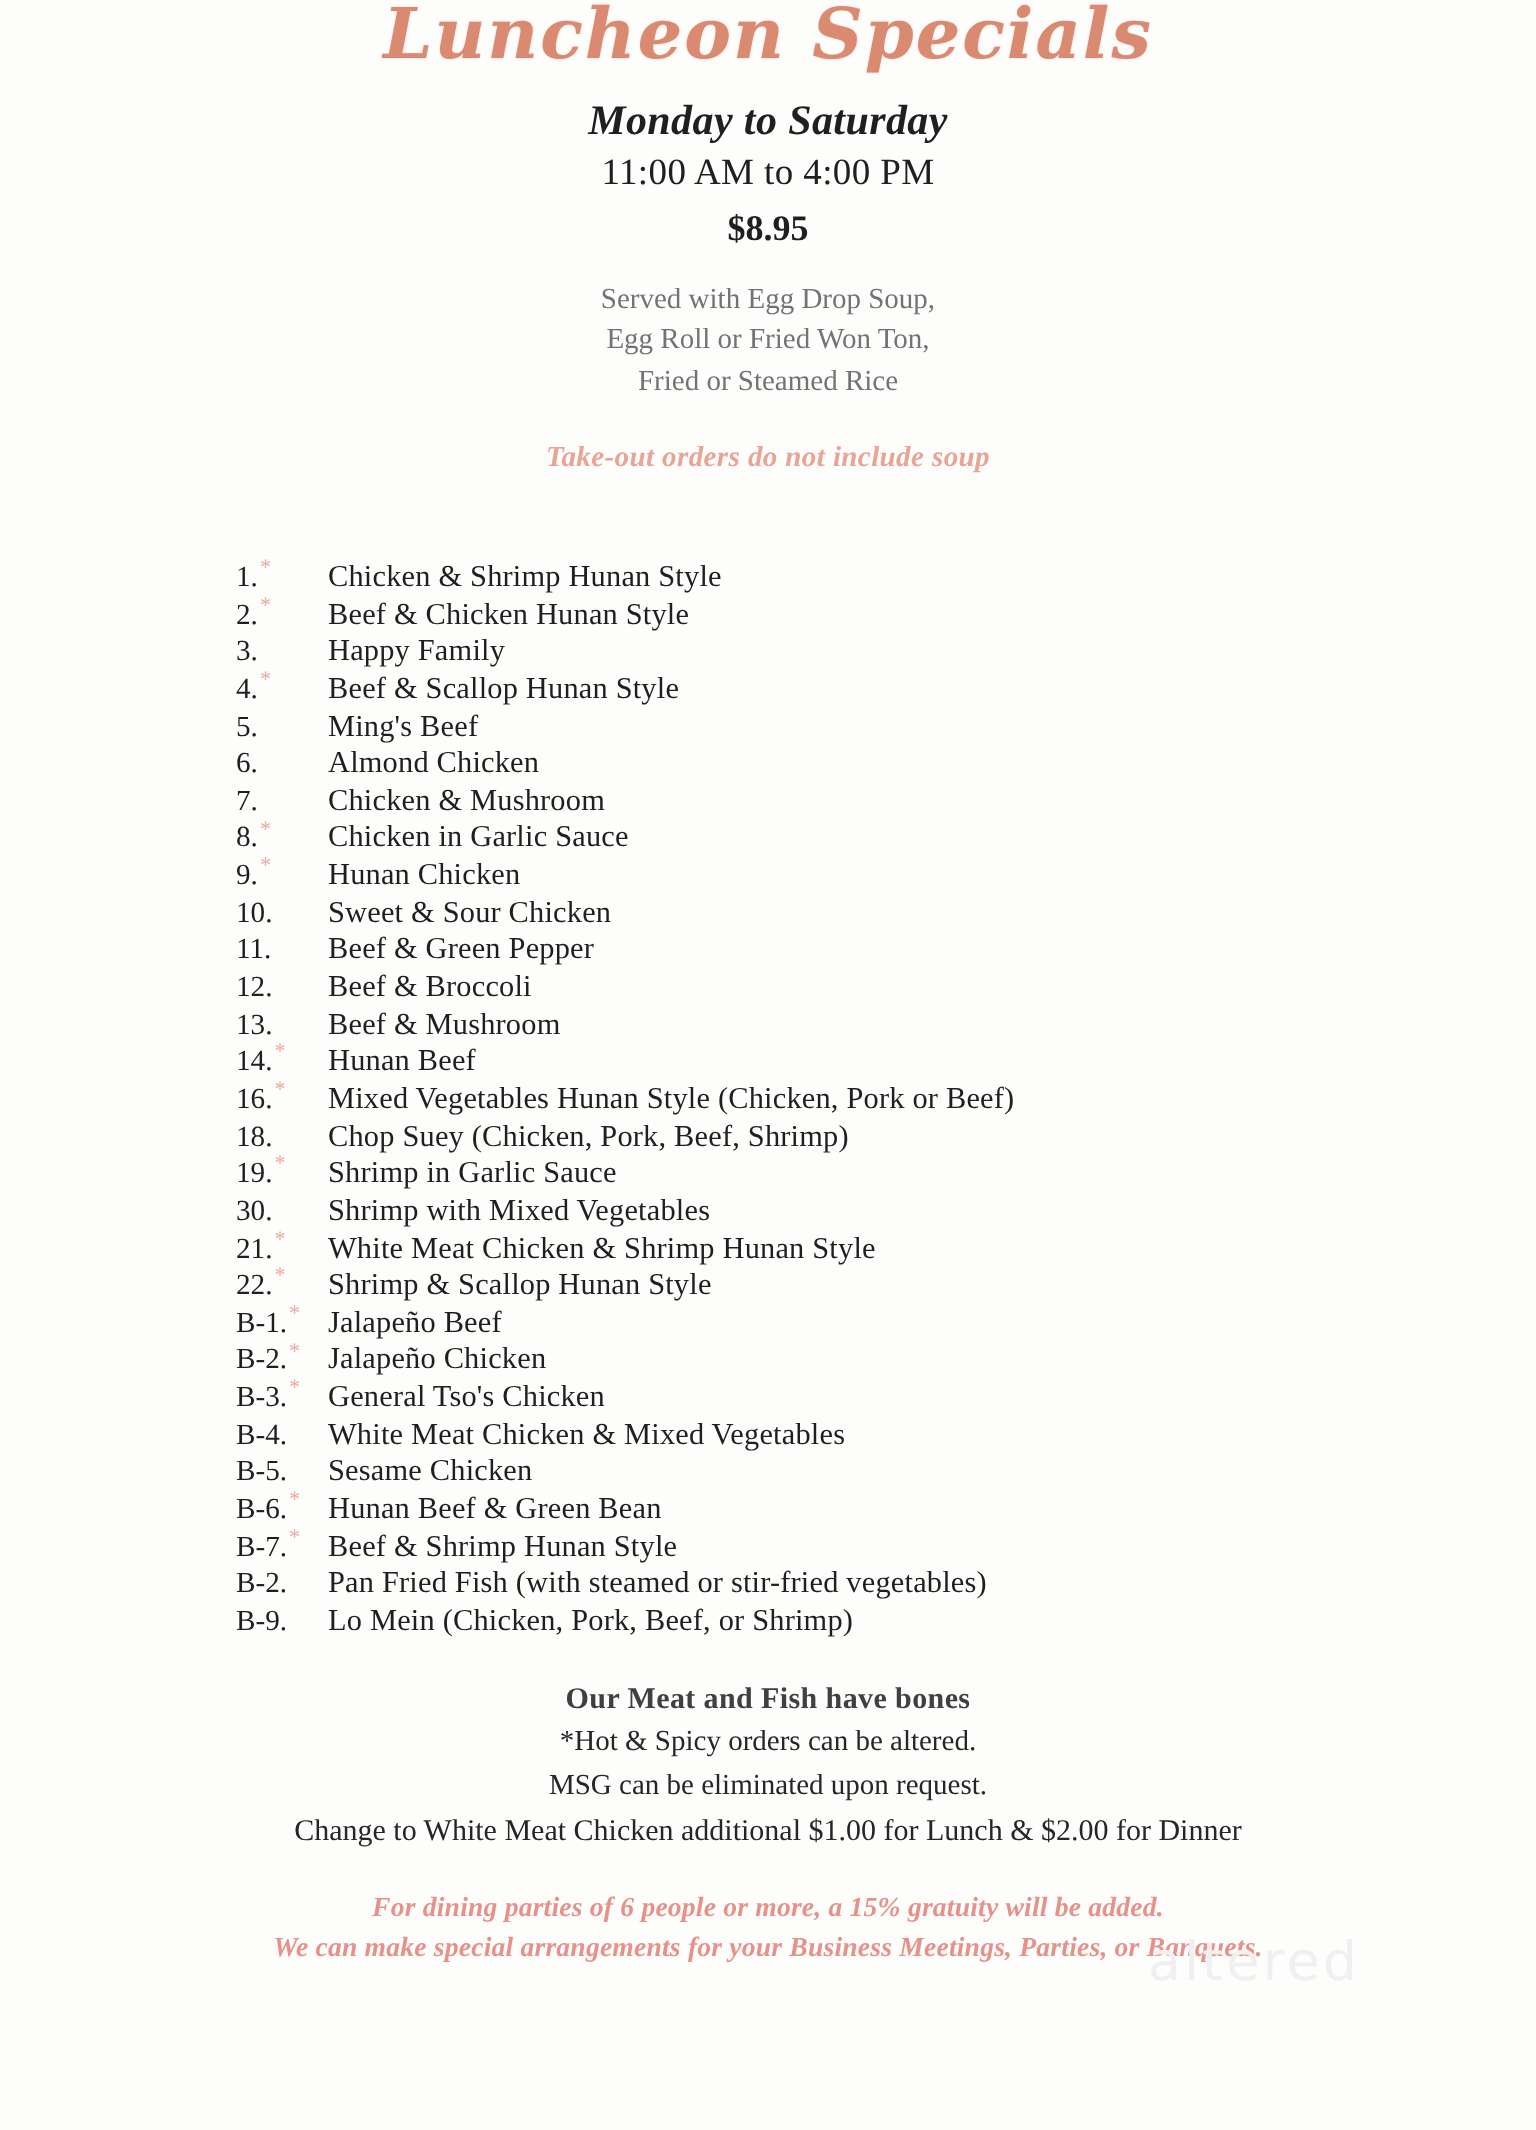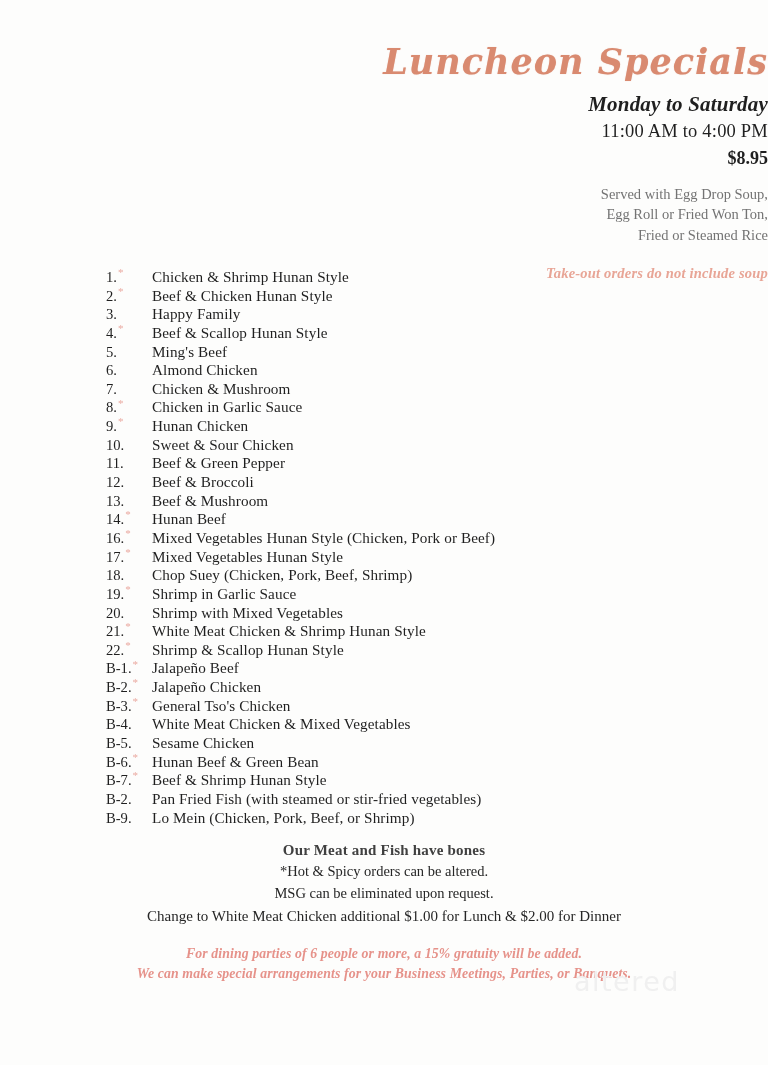--- a/index.html
+++ b/index.html
@@ -17,22 +17,21 @@
   }
   .page {
     position: relative;
     width: 768px;
     height: 1065px;
     box-sizing: border-box;
   }
 
   
   .header {
-    text-align: right;
-    padding-top: 44px;
+    text-align: center;
   }
   .menu-title {
     font-family: "DejaVu Serif", "Liberation Serif", serif;
     font-style: italic;
     font-weight: bold;
     font-size: 35px;
     letter-spacing: 1px;
     color: #d98a70;
     line-height: 1.05;
     text-shadow: 0 0 1px rgba(217,138,112,0.45);
@@ -67,21 +66,21 @@
     margin-top: 20px;
     font-size: 14.5px;
     font-style: italic;
     font-weight: bold;
     color: #e8a596;
     letter-spacing: 0.2px;
   }
 
   
   .items {
-    margin: 0;
+    margin: 12px;
     padding: 0;
     list-style: none;
     position: absolute;
     top: 268px;
     left: 0;
     width: 648px;
   }
   .item {
     display: block;
     height: 18.65px;
@@ -186,24 +185,23 @@
       <li class="item"><span class="item-num">6.</span><span class="item-name">Almond Chicken</span></li>
       <li class="item"><span class="item-num">7.</span><span class="item-name">Chicken &amp; Mushroom</span></li>
       <li class="item"><span class="item-num">8.<span class="star">*</span></span><span class="item-name">Chicken in Garlic Sauce</span></li>
       <li class="item"><span class="item-num">9.<span class="star">*</span></span><span class="item-name">Hunan Chicken</span></li>
       <li class="item"><span class="item-num">10.</span><span class="item-name">Sweet &amp; Sour Chicken</span></li>
       <li class="item"><span class="item-num">11.</span><span class="item-name">Beef &amp; Green Pepper</span></li>
       <li class="item"><span class="item-num">12.</span><span class="item-name">Beef &amp; Broccoli</span></li>
       <li class="item"><span class="item-num">13.</span><span class="item-name">Beef &amp; Mushroom</span></li>
       <li class="item"><span class="item-num">14.<span class="star">*</span></span><span class="item-name">Hunan Beef</span></li>
       <li class="item"><span class="item-num">16.<span class="star">*</span></span><span class="item-name">Mixed Vegetables Hunan Style (Chicken, Pork or Beef)</span></li>
-      <li class="item"><span class="item-num">17.<span class="star">*</span></span><span class="item-name">Mixed Vegetables Hunan Style</span></li>
       <li class="item"><span class="item-num">18.</span><span class="item-name">Chop Suey (Chicken, Pork, Beef, Shrimp)</span></li>
       <li class="item"><span class="item-num">19.<span class="star">*</span></span><span class="item-name">Shrimp in Garlic Sauce</span></li>
-      <li class="item"><span class="item-num">20.</span><span class="item-name">Shrimp with Mixed Vegetables</span></li>
+      <li class="item"><span class="item-num">30.</span><span class="item-name">Shrimp with Mixed Vegetables</span></li>
       <li class="item"><span class="item-num">21.<span class="star">*</span></span><span class="item-name">White Meat Chicken &amp; Shrimp Hunan Style</span></li>
       <li class="item"><span class="item-num">22.<span class="star">*</span></span><span class="item-name">Shrimp &amp; Scallop Hunan Style</span></li>
       <li class="item"><span class="item-num">B-1.<span class="star">*</span></span><span class="item-name">Jalapeño Beef</span></li>
       <li class="item"><span class="item-num">B-2.<span class="star">*</span></span><span class="item-name">Jalapeño Chicken</span></li>
       <li class="item"><span class="item-num">B-3.<span class="star">*</span></span><span class="item-name">General Tso's Chicken</span></li>
       <li class="item"><span class="item-num">B-4.</span><span class="item-name">White Meat Chicken &amp; Mixed Vegetables</span></li>
       <li class="item"><span class="item-num">B-5.</span><span class="item-name">Sesame Chicken</span></li>
       <li class="item"><span class="item-num">B-6.<span class="star">*</span></span><span class="item-name">Hunan Beef &amp; Green Bean</span></li>
       <li class="item"><span class="item-num">B-7.<span class="star">*</span></span><span class="item-name">Beef &amp; Shrimp Hunan Style</span></li>
       <li class="item"><span class="item-num">B-2.</span><span class="item-name">Pan Fried Fish (with steamed or stir-fried vegetables)</span></li>

